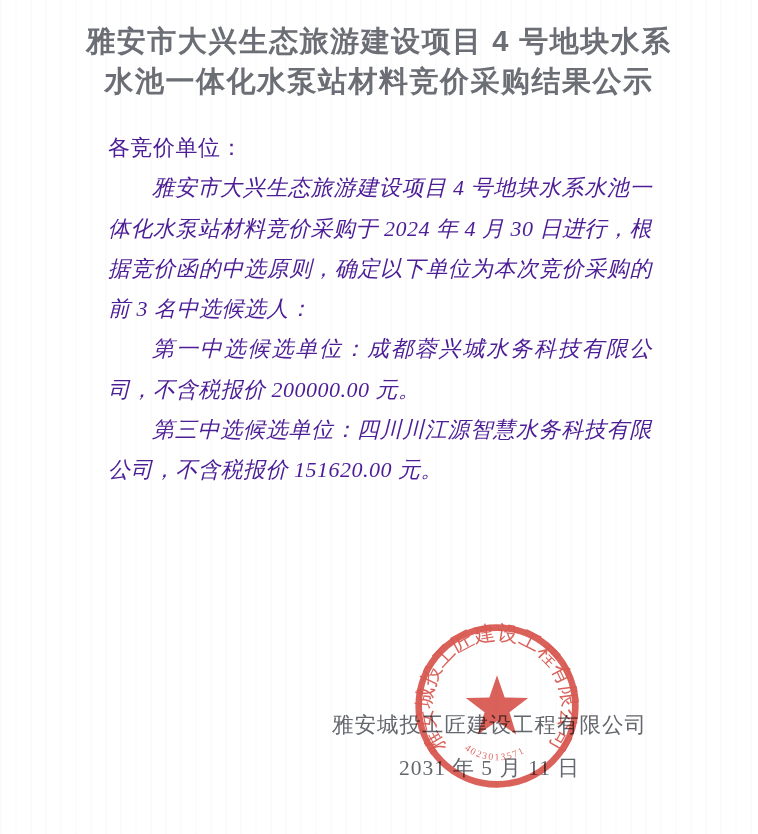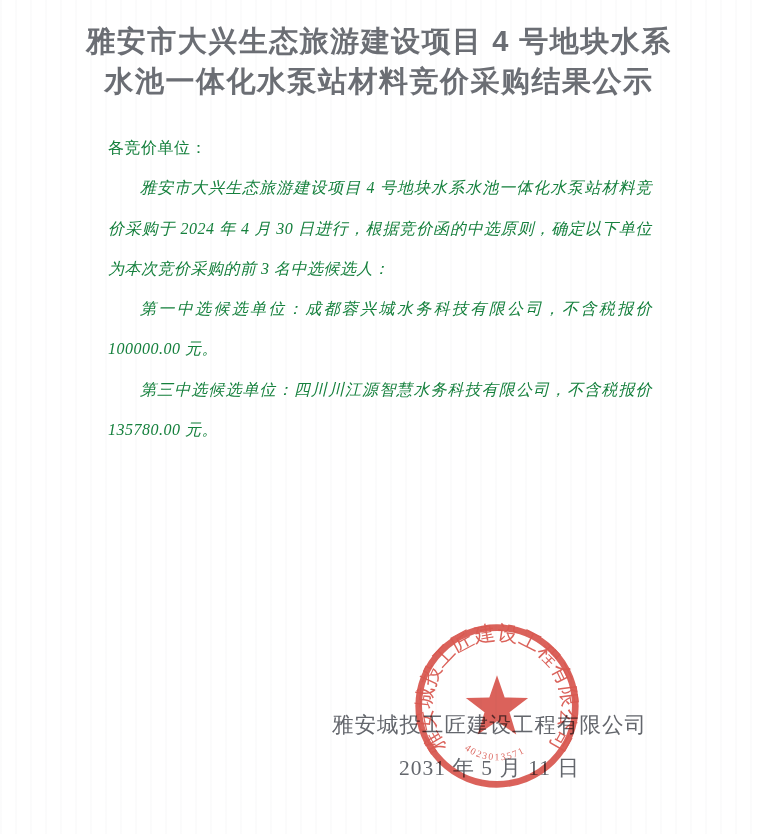--- a/index.html
+++ b/index.html
@@ -36,24 +36,24 @@
     line-height: 40px;
     letter-spacing: 1.5px;
     color: #6b6e74;
   }
   .title .tl { display: block; }
   .doc-body {
     position: absolute;
     top: 128px;
     left: 108px;
     width: 544px;
-    font-size: 16px;
+    font-size: 22px;
     line-height: 40.3px;
     text-align: justify;
-    color: #15803d;
+    color: #4c1d95;
     letter-spacing: 0.5px;
   }
   .doc-body p { margin: 0; }
   .para { text-indent: 2em; font-style: italic; }
   .signature {
     position: absolute;
     top: 704px;
     right: 111px;
     text-align: center;
     font-size: 21.5px;
@@ -82,22 +82,22 @@
 <div class="page">
 
   <h1 class="title">
     <span class="tl">雅安市大兴生态旅游建设项目 4 号地块水系</span>
     <span class="tl">水池一体化水泵站材料竞价采购结果公示</span>
   </h1>
 
   <div class="doc-body">
     <p class="salutation">各竞价单位：</p>
     <p class="para">雅安市大兴生态旅游建设项目 4 号地块水系水池一体化水泵站材料竞价采购于 2024 年 4 月 30 日进行，根据竞价函的中选原则，确定以下单位为本次竞价采购的前 3 名中选候选人：</p>
-    <p class="para">第一中选候选单位：成都蓉兴城水务科技有限公司，不含税报价 100000.00 元。</p>
-    <p class="para">第三中选候选单位：四川川江源智慧水务科技有限公司，不含税报价 135780.00 元。</p>
+    <p class="para">第一中选候选单位：成都蓉兴城水务科技有限公司，不含税报价 200000.00 元。</p>
+    <p class="para">第三中选候选单位：四川川江源智慧水务科技有限公司，不含税报价 151620.00 元。</p>
   </div>
 
   <div class="signature">
     <div>雅安城投工匠建设工程有限公司</div>
     <div>2031 年 5 月 11 日</div>
   </div>
 
   <svg class="seal" viewBox="0 0 168 168" aria-hidden="true">
     <circle cx="84" cy="84" r="76.5" fill="none" stroke-width="6.5" opacity="0.95" stroke="#d5473e"></circle>
     <path id="sealTextArc" d="M 36 126 A 64 64 0 1 1 132 126" fill="none"></path>

